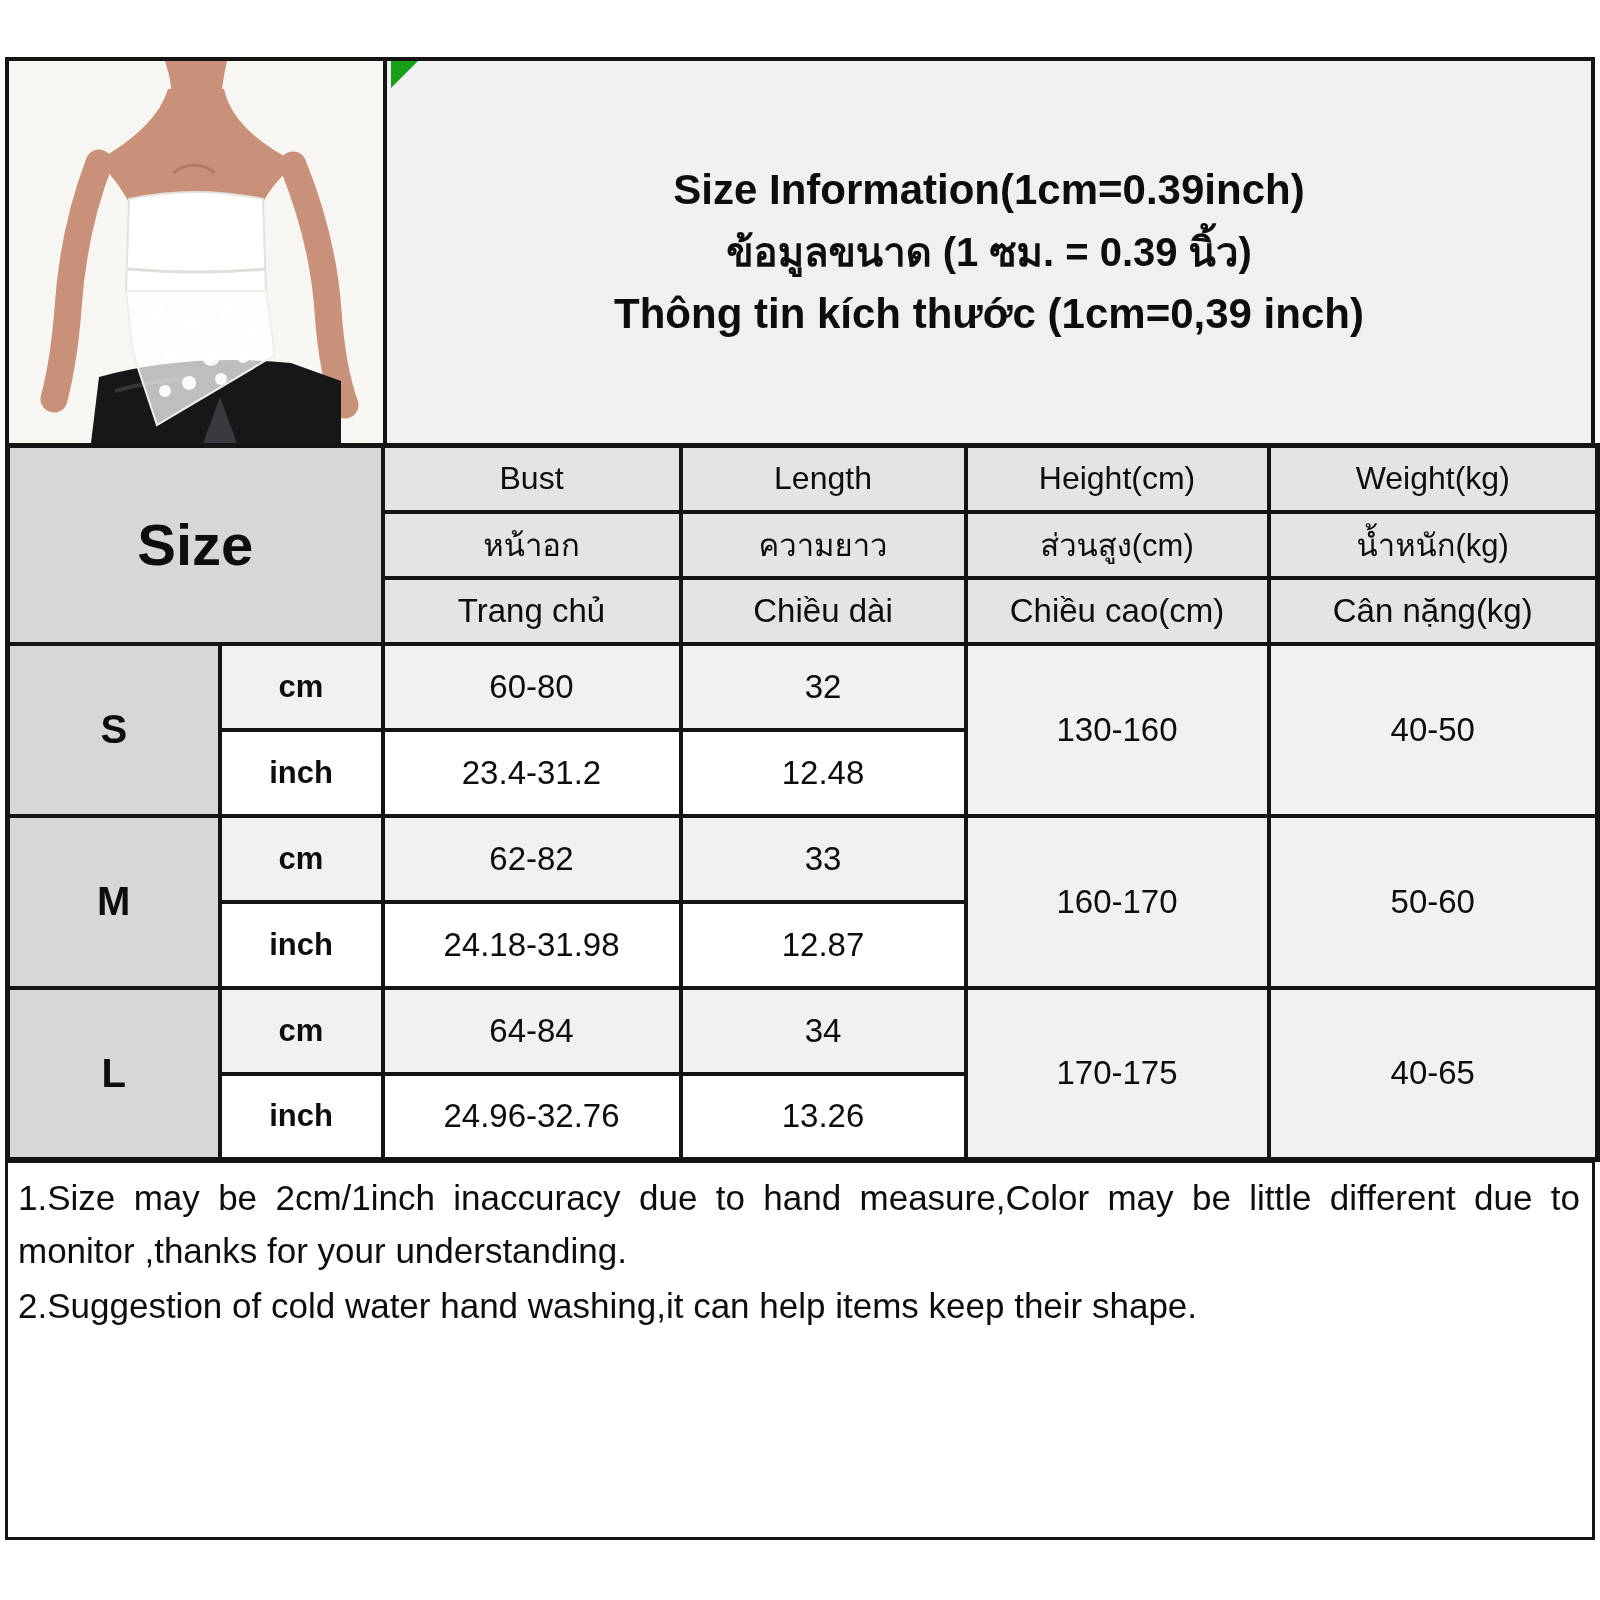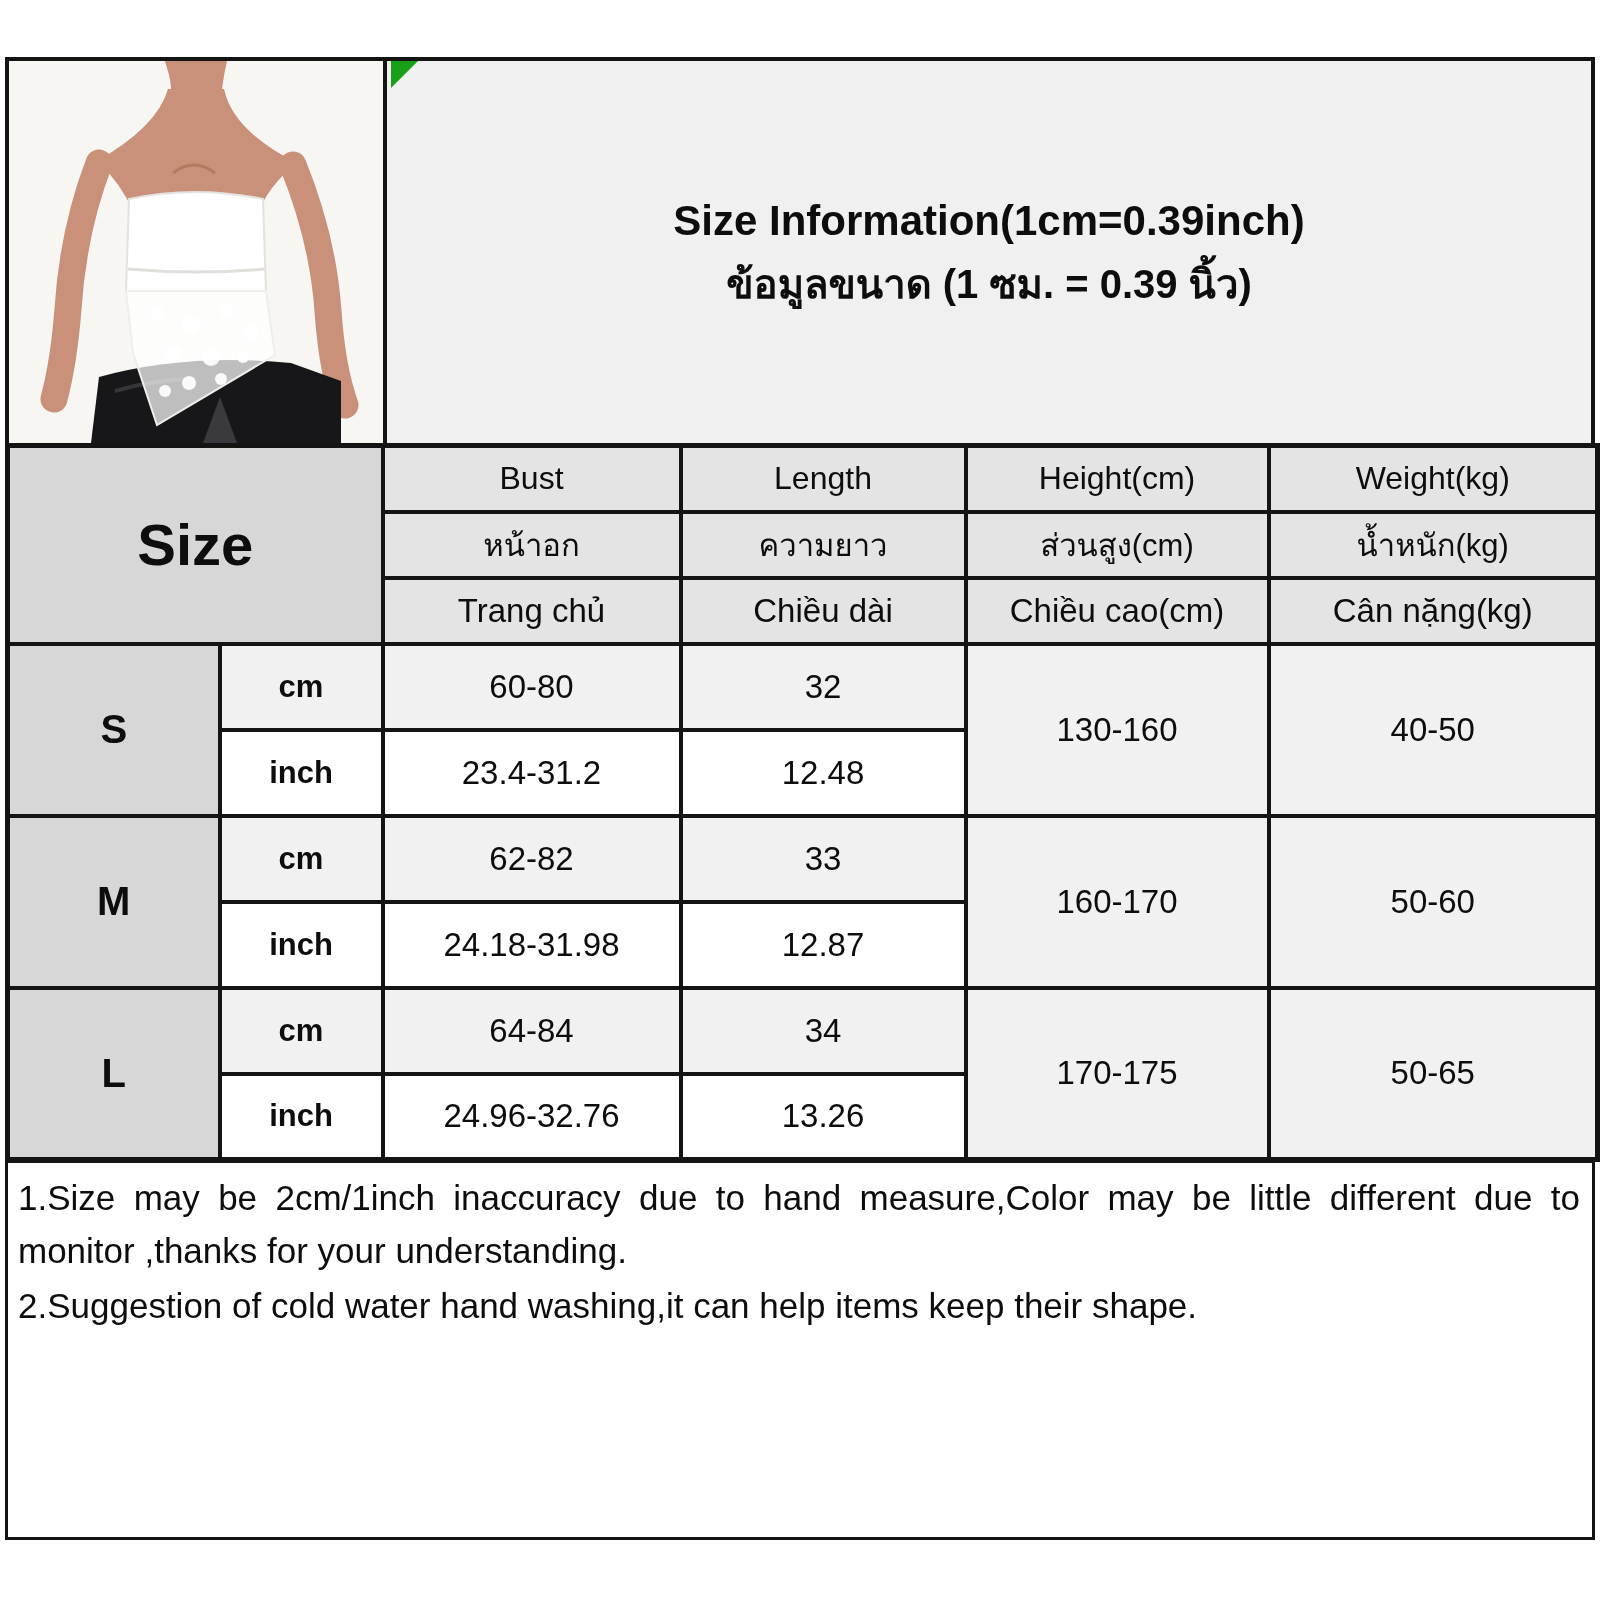--- a/index.html
+++ b/index.html
@@ -91,20 +91,21 @@
           <circle cx="182" cy="322" r="7"></circle>
         <circle cx="158" cy="330" r="6"></circle>
           <circle cx="214" cy="318" r="6"></circle>
       </g>
     </svg>
   </div>
 
   <div class="title-pane">
     <div class="title-line">Size Information(1cm=0.39inch)</div>
     <div class="title-line th">ข้อมูลขนาด (1 ซม. = 0.39 นิ้ว)</div>
+    <div class="title-line">Thông tin kích thước (1cm=0,39 inch)</div>
   </div>
 
   <svg class="green-marker" viewBox="0 0 27 27">
     <polygon points="0,0 27,0 0,27" fill="#18a018"></polygon>
   </svg>
 </div>
 
 <table class="size-table">
   <colgroup>
     <col style="width:212px">
@@ -163,21 +164,21 @@
       <td class="c-val row-inch">24.18-31.98</td>
       <td class="c-val row-inch">12.87</td>
     </tr>
 
     <tr class="brow">
       <td class="c-letter" rowspan="2">L</td>
       <td class="c-unit row-cm">cm</td>
       <td class="c-val row-cm">64-84</td>
       <td class="c-val row-cm">34</td>
       <td class="c-span" rowspan="2">170-175</td>
-      <td class="c-span" rowspan="2">50-65</td>
+      <td class="c-span" rowspan="2">40-65</td>
     </tr>
     <tr class="brow">
       <td class="c-unit row-inch">inch</td>
       <td class="c-val row-inch">24.96-32.76</td>
       <td class="c-val row-inch">13.26</td>
     </tr>
   </tbody>
 </table>
 
 <div class="attention-box">

